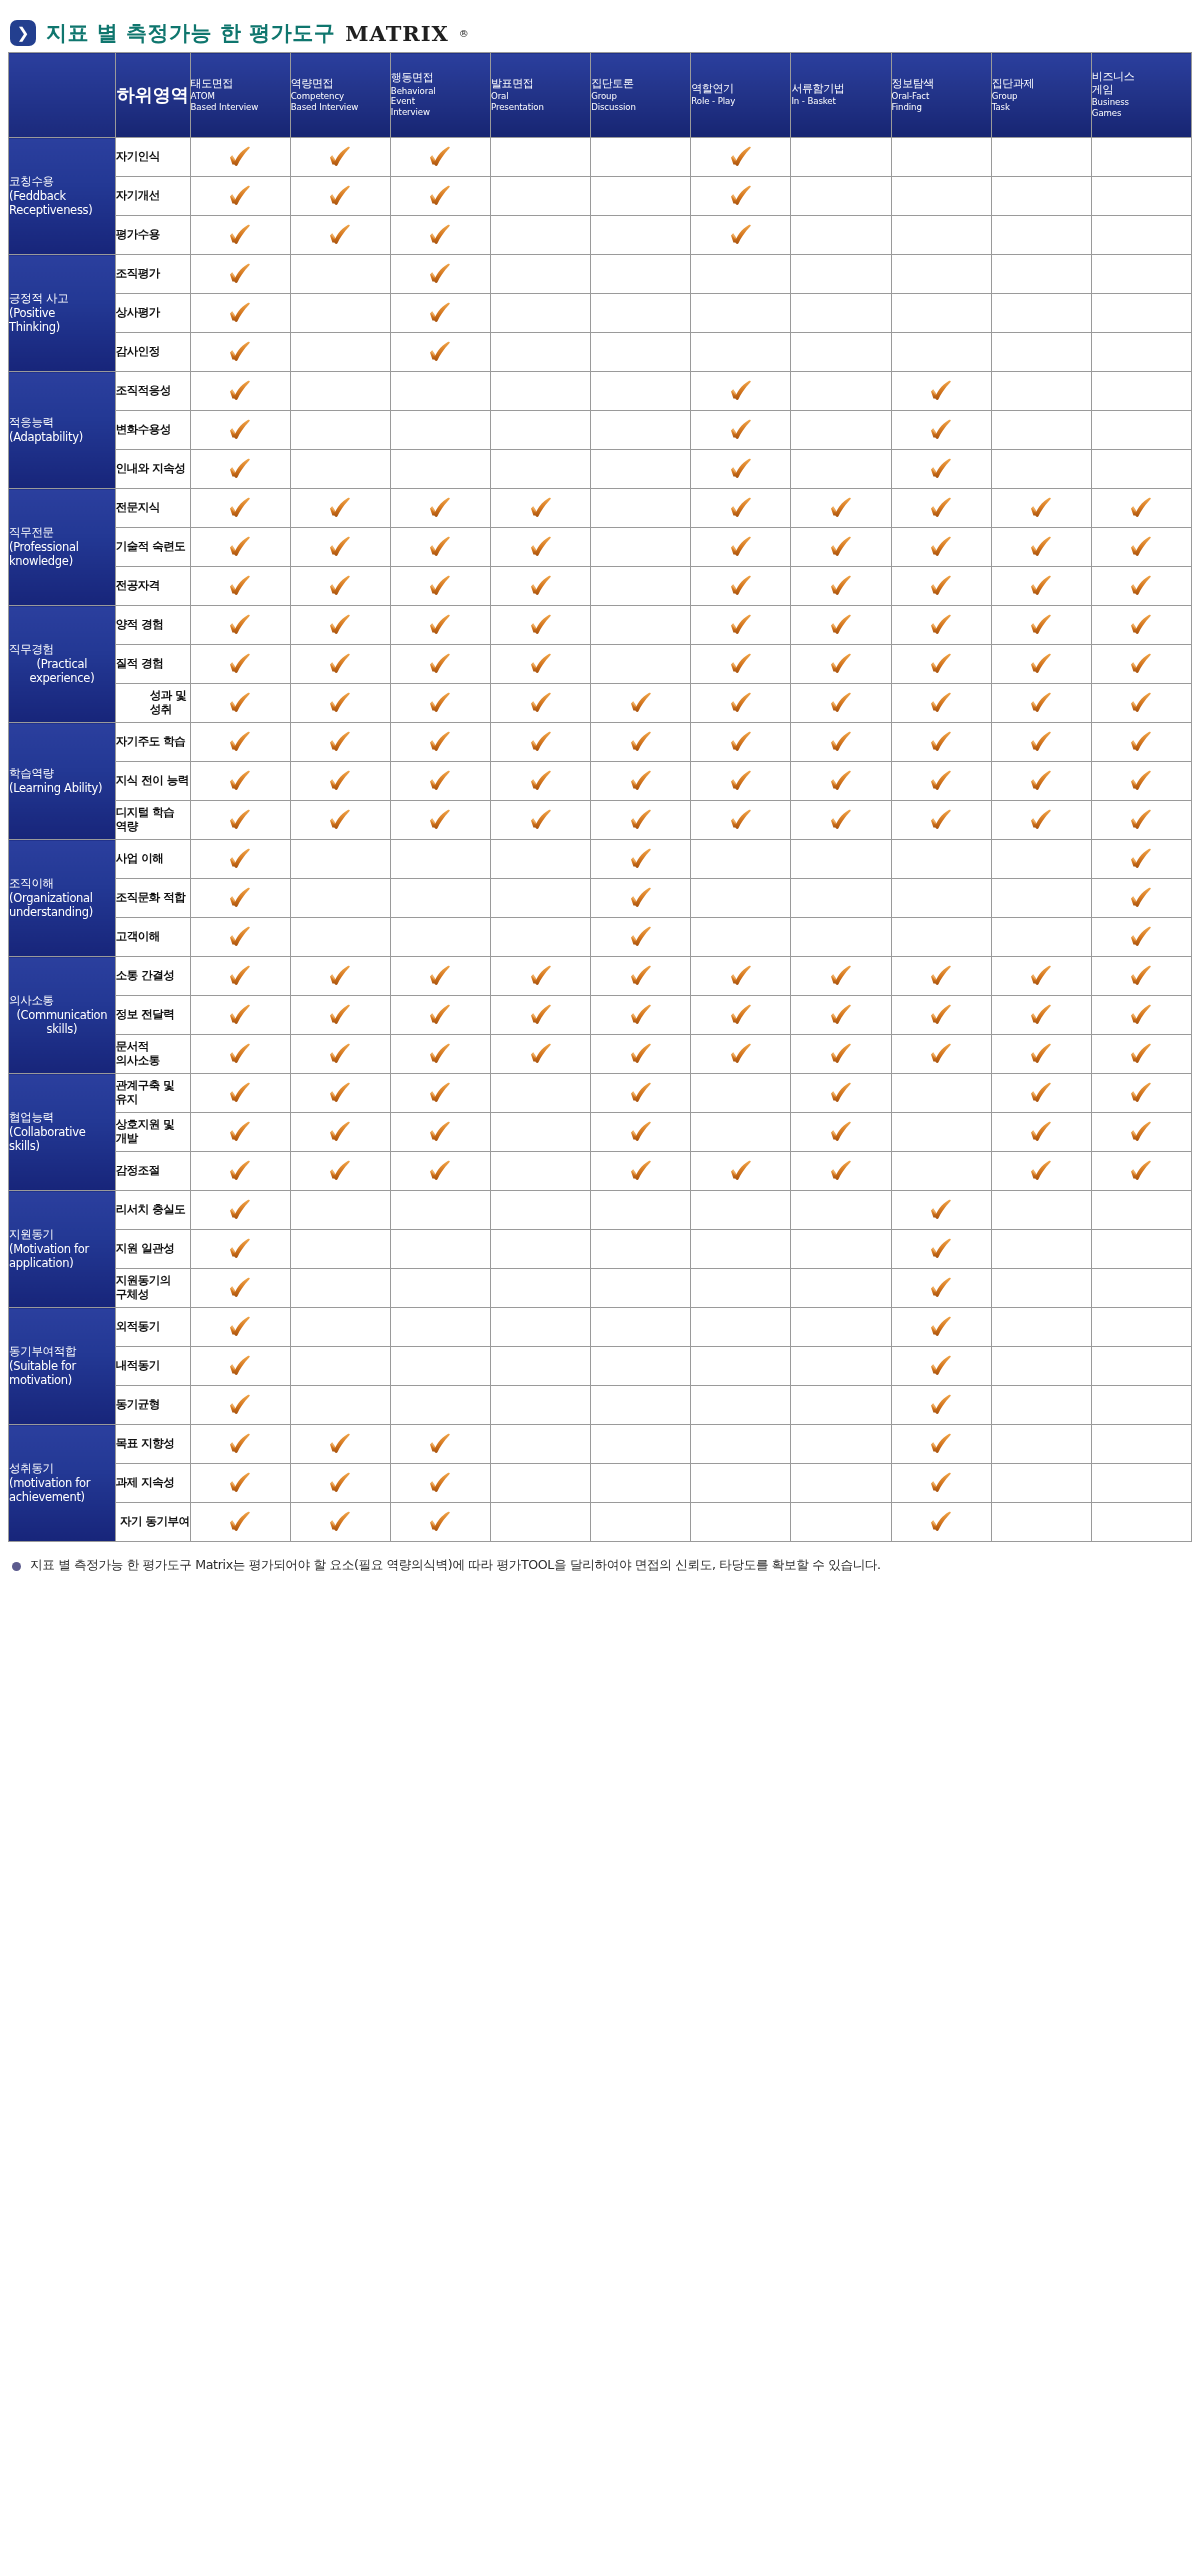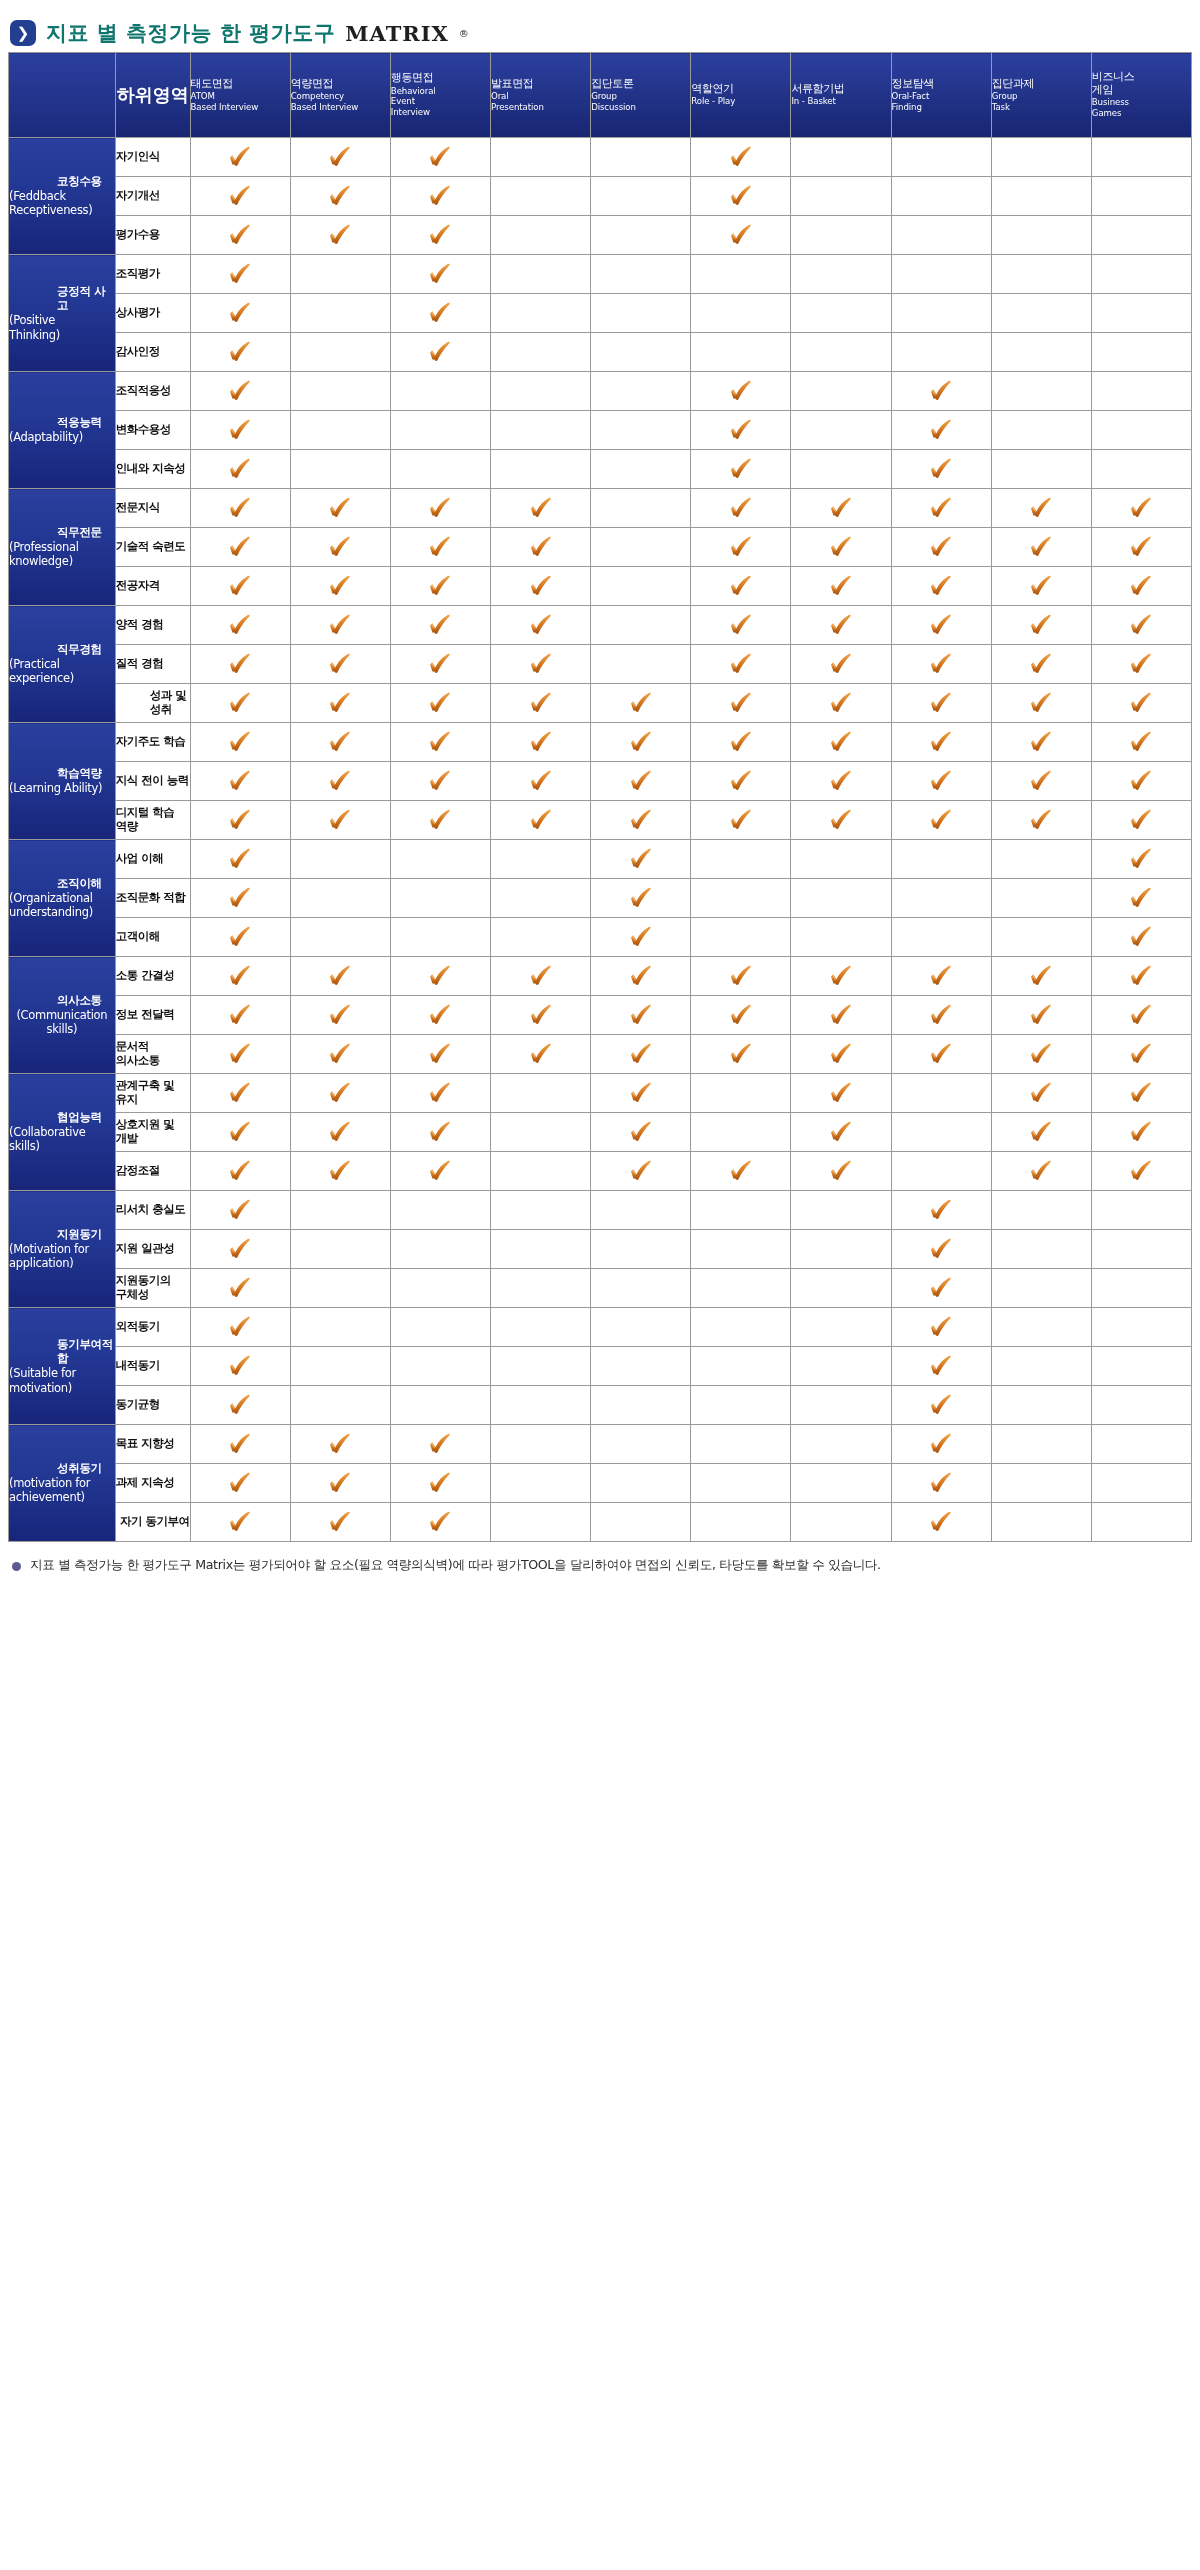--- a/index.html
+++ b/index.html
@@ -106,21 +106,21 @@
   td.cat {
     background: linear-gradient(180deg, #2b3f9e 0%, #233894 40%, #17257a 100%);
     color: #ffffff;
     font-size: 11.5px;
     line-height: 1.28;
     letter-spacing: -0.3px;
     padding: 8px 5px 0 7px;
     vertical-align: top;
     border: 1px solid #8d93b5;
   }
-  td.cat .cat-kr { display: block; font-weight: bold; padding-left: 48px; }
+  td.cat .cat-kr { display: block; font-weight: normal; }
   td.cat .cat-en { display: block; }
 
   
   td.sub {
     background: #ffffff;
     color: #111;
     font-size: 11.5px;
     font-weight: bold;
     letter-spacing: -0.5px;
     line-height: 1.2;
@@ -996,21 +996,21 @@
                   </linearGradient>
                 </defs>
                 <path d="M5 13.5 L7.2 11.2 L10.6 16.4 L10.6 20.5 L7.4 20.5 Z" fill="url(#g54)"></path>
                 <path d="M9.2 19.8 C10.6 14.5 15.4 7.2 22.4 3.2 C24.4 2.1 25.6 3.0 24.2 4.6 C18.8 10.4 14.6 16.4 12.6 21.0 C11.8 22.6 9.9 22.4 9.2 19.8 Z" fill="url(#g54)"></path>
                 <path d="M6.0 12.9 L7.3 11.6 L10.2 16.0 L9.2 17.1 Z" fill="#f6c383" opacity=".55"></path>
               </svg></span></td>
         </tr>
         <tr>
           <td class="cat" rowspan="3">
             <span class="cat-kr">직무경험</span>
-            <span class="cat-en" style="white-space: pre-line;">(Practical
+            <span class="cat-en" style="white-space: pre-line; text-align: center;">(Practical
 experience)</span>
           </td>
           <td class="sub" style="white-space: pre-line;">양적 경험</td>
           <td class="cell"><span class="chk"><svg viewBox="0 0 30 26" xmlns="http://www.w3.org/2000/svg">
                 <defs>
                   <linearGradient id="g55" x1="0" y1="0" x2="0" y2="1">
                     <stop offset="0%" stop-color="#f0a54a"></stop>
                     <stop offset="55%" stop-color="#d4761e"></stop>
                     <stop offset="100%" stop-color="#a9530d"></stop>
                   </linearGradient>

